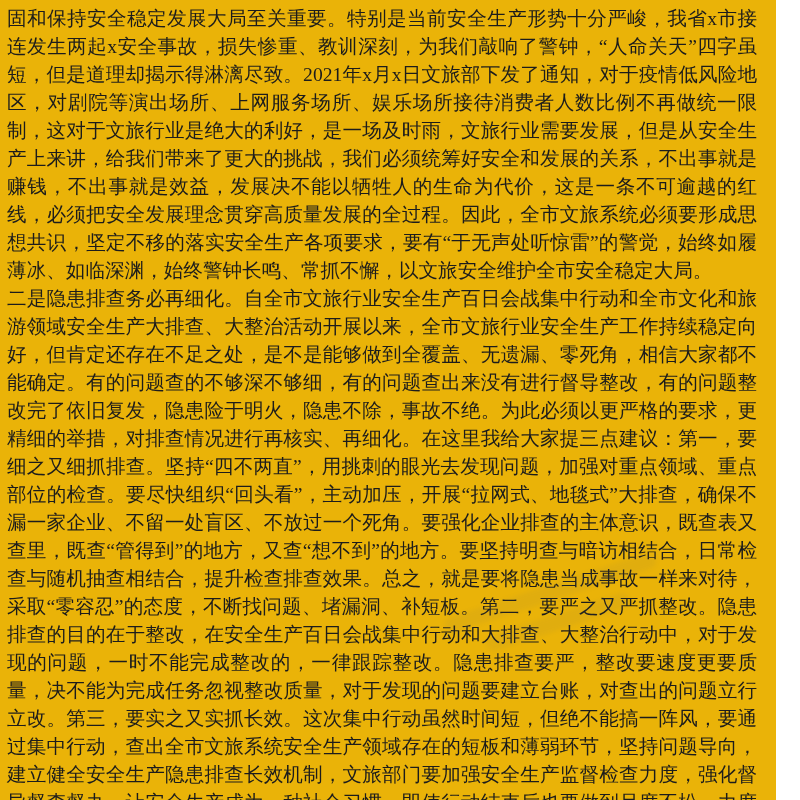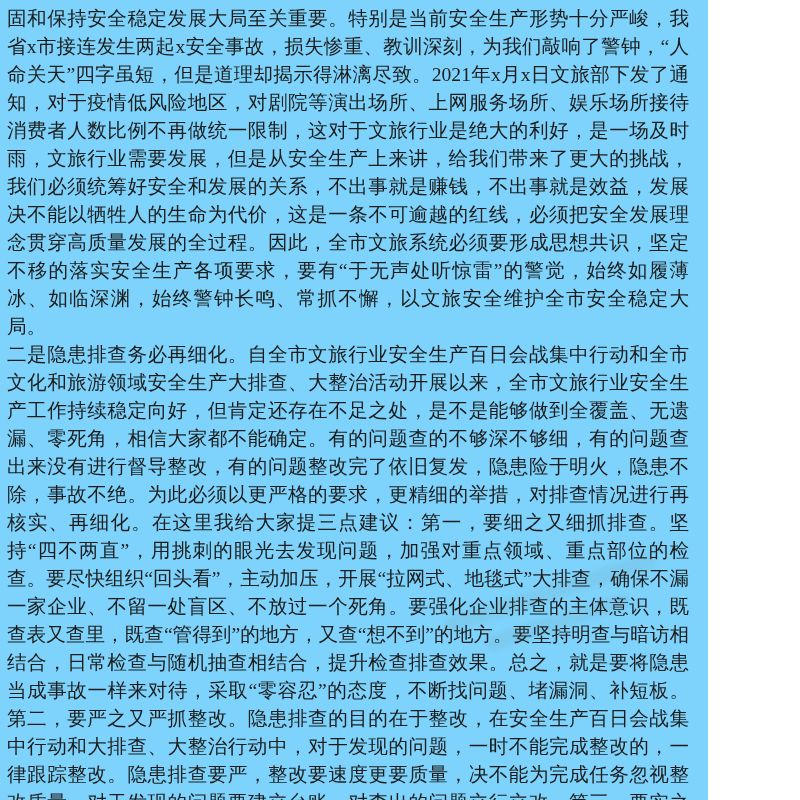--- a/index.html
+++ b/index.html
@@ -2,24 +2,24 @@
 <html><head>
 <meta charset="utf-8">
 <style>
   html, body {
     margin: 0;
     padding: 0;
     background: #ffffff;
   }
   .page {
     position: relative;
-    width: 708px;
+    width: 776px;
     height: 800px;
     overflow: hidden;
-    background: #7dd3fc;
+    background: #eab308;
     box-sizing: border-box;
     padding: 5px 19px 0 7px;
   }
   .doc {
     font-family: "Liberation Serif", "DejaVu Serif", serif;
     font-size: 19.6px;
     line-height: 28px;
     color: #1c1c1c;
     text-align: justify;
     text-justify: inter-ideograph;

